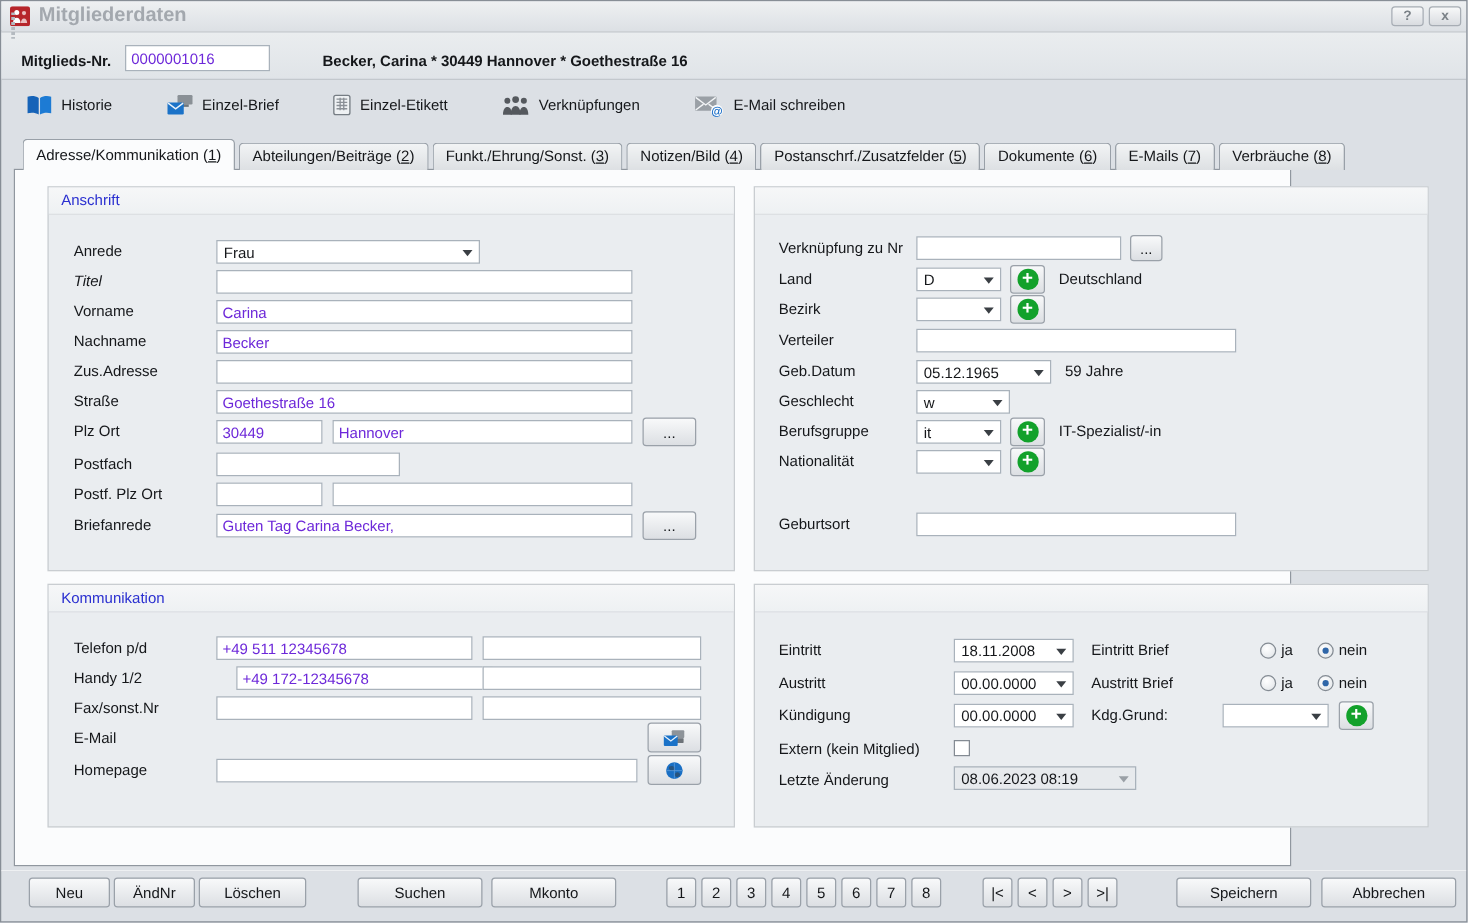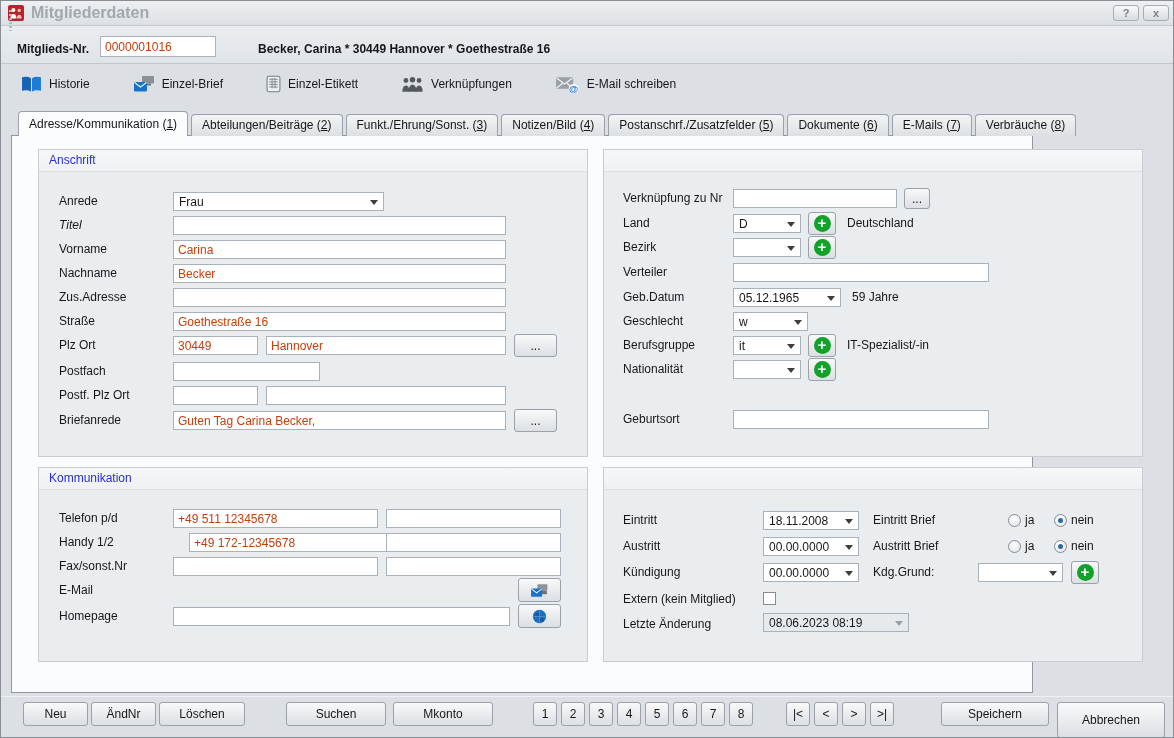--- a/index.html
+++ b/index.html
@@ -9,21 +9,21 @@
 
   
   .titlebar{position:absolute;left:0;top:0;right:0;height:23px;background:linear-gradient(#eef0f2,#dde1e5);display:flex;align-items:center;padding:0 4px;}
   .title-icon{width:16px;height:16px;margin:0 7px 0 3px;flex:0 0 auto;}
   .title-text{font-weight:bold;color:#a3a8ae;font-size:16px;}
   .winbtn{position:absolute;top:4px;width:26px;height:16px;border:1px solid #a7adb4;border-radius:3px;background:linear-gradient(#f7f8f9,#d9dce0);color:#7a8187;font-weight:bold;font-size:11px;text-align:center;line-height:14px;cursor:default;}
 
   
   .hdr{position:absolute;left:0;top:24px;width:100%;height:39px;background:linear-gradient(#eaedef,#e0e4e8);border-top:1px solid #c7cbd0;border-bottom:1px solid #c3c8cd;}
   .blabel{position:absolute;font-weight:bold;line-height:21px;}
-  .tin{position:absolute;height:19px;border:1px solid #a9b2bb;background:#fff;font:12px "Liberation Sans",sans-serif;padding:0 4px;color:#c2410c;}
+  .tin{position:absolute;height:19px;border:1px solid #a9b2bb;background:#fff;font:12px "Liberation Sans",sans-serif;padding:0 4px;color:#6d28d9;}
 
   
   .toolbar{position:absolute;left:0;top:64px;width:100%;height:38px;display:flex;align-items:center;gap:43px;padding-left:20px;}
   .grip{position:absolute;left:8px;top:9px;width:3px;height:21px;background:repeating-linear-gradient(to bottom,#b4bac0 0 2px,transparent 2px 4px);}
   .titem{display:flex;align-items:center;gap:7px;cursor:default;}
   .titem svg{display:block;}
 
   
   .tabs{position:absolute;left:17px;top:110px;height:25px;display:flex;align-items:flex-end;gap:3px;z-index:3;}
   .tab{height:22px;padding:0 10px;line-height:21px;background:linear-gradient(#f2f4f5,#dde0e3);border:1px solid #99a0a8;border-bottom:none;border-radius:4px 4px 0 0;white-space:nowrap;cursor:default;}
@@ -321,15 +321,15 @@
   <div class="btn" style="left:616px;top:701px;width:24px;height:24px;">4</div>
   <div class="btn" style="left:644px;top:701px;width:24px;height:24px;">5</div>
   <div class="btn" style="left:672px;top:701px;width:24px;height:24px;">6</div>
   <div class="btn" style="left:700px;top:701px;width:24px;height:24px;">7</div>
   <div class="btn" style="left:728px;top:701px;width:24px;height:24px;">8</div>
   <div class="btn" style="left:785px;top:701px;width:24px;height:24px;">|&lt;</div>
   <div class="btn" style="left:813px;top:701px;width:24px;height:24px;">&lt;</div>
   <div class="btn" style="left:841px;top:701px;width:24px;height:24px;">&gt;</div>
   <div class="btn" style="left:869px;top:701px;width:24px;height:24px;">&gt;|</div>
   <div class="btn" style="left:940px;top:701px;width:108px;height:24px;">Speichern</div>
-  <div class="btn" style="left:1056px;top:701px;width:108px;height:36px;">Abbrechen</div>
+  <div class="btn" style="left:1056px;top:701px;width:108px;height:24px;">Abbrechen</div>
 
 </div>
 
 </body></html>

